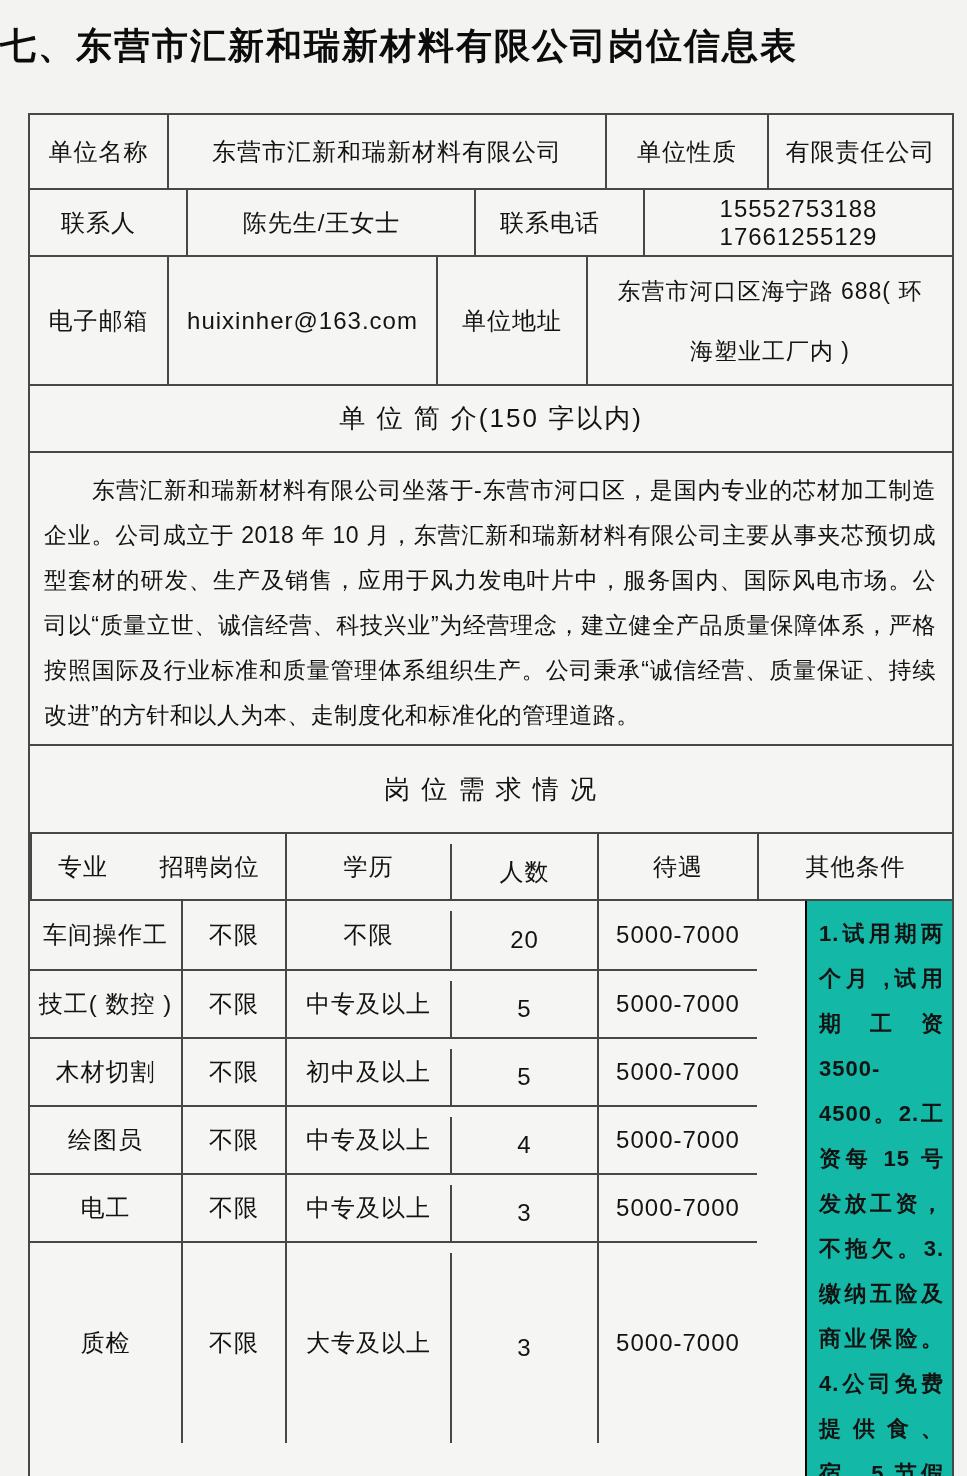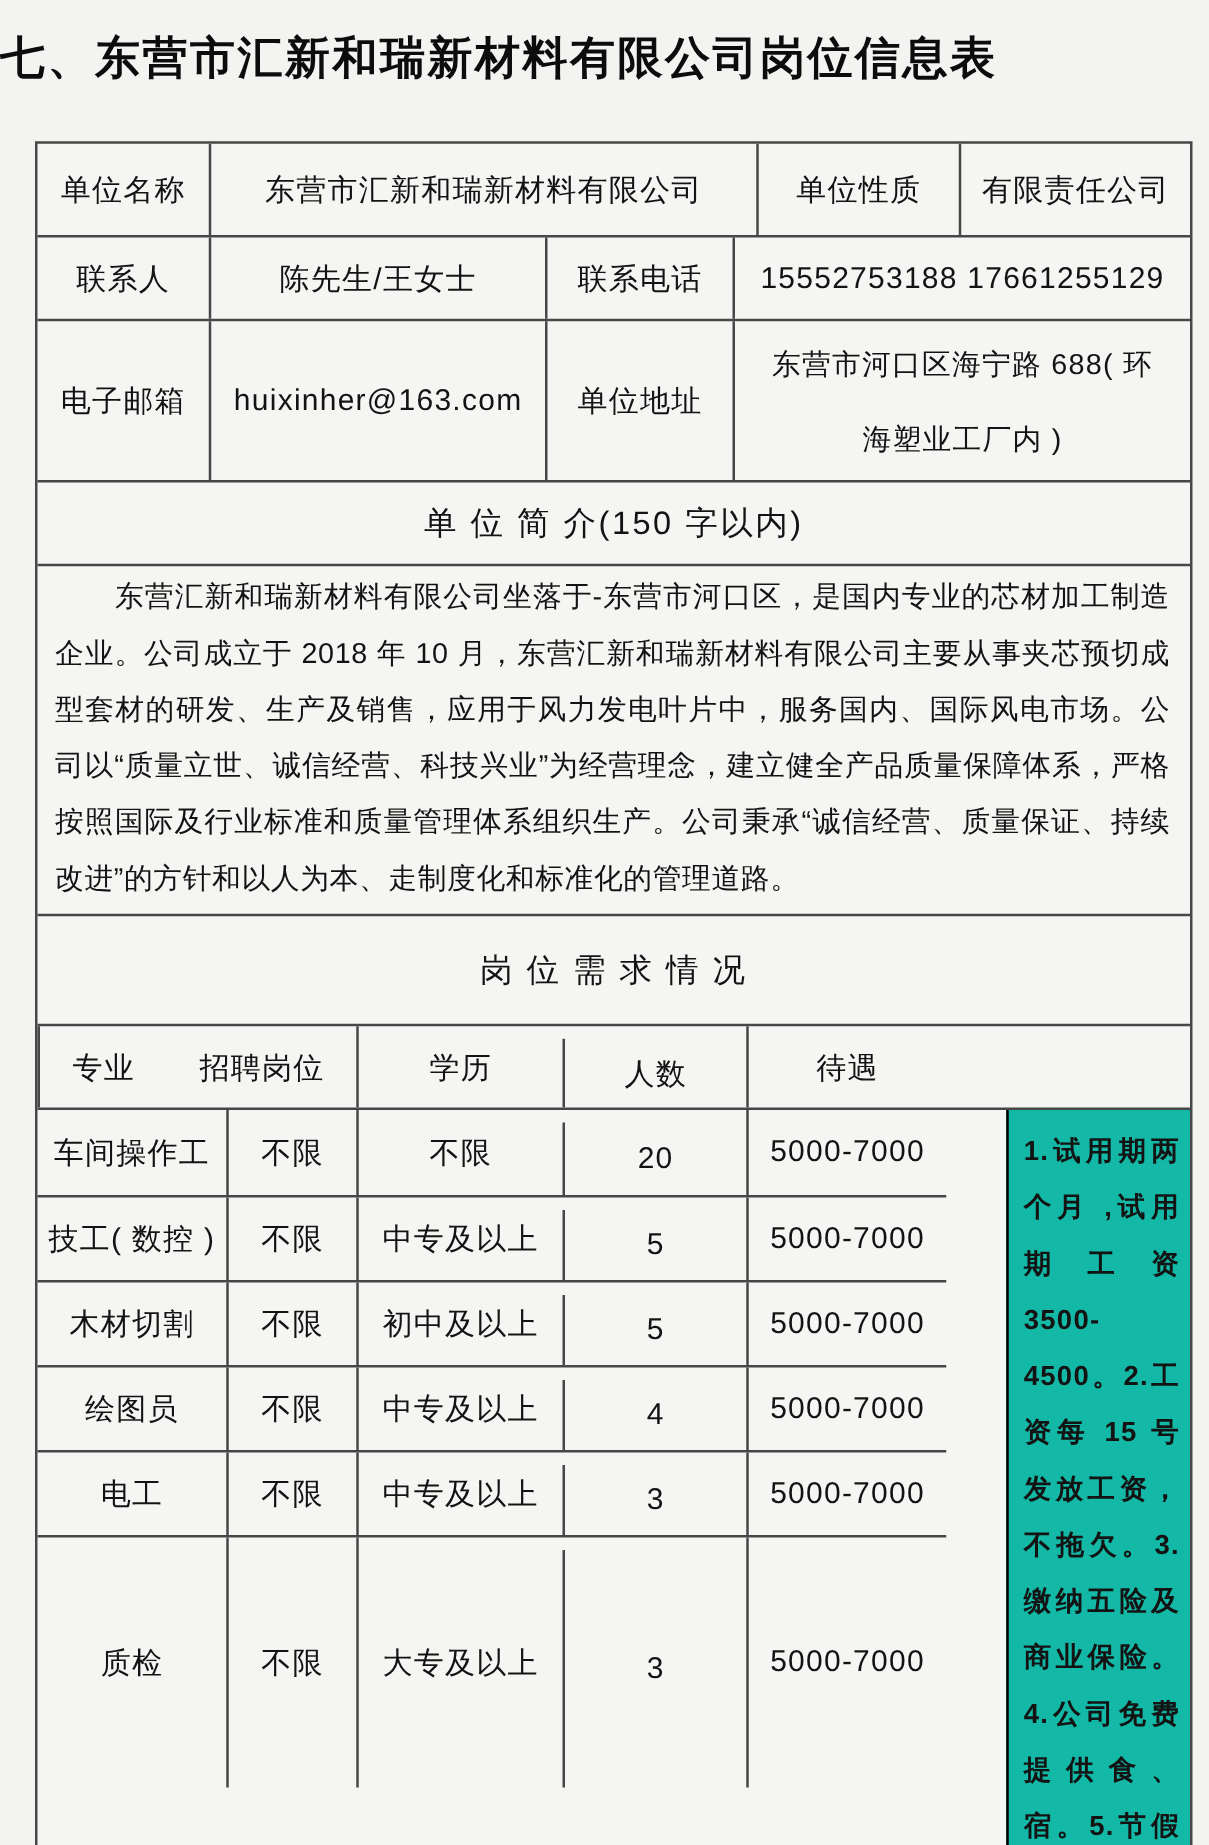--- a/index.html
+++ b/index.html
@@ -44,31 +44,31 @@
   .cell.nb { border-left: none; }
   .cell.grow { flex: 1; }
   
   .w151 { width: 137px; } .w419 { width: 438px; font-family: Liberation Serif, serif; } .w148 { width: 162px; text-align: right; }
   .w269 { width: 269px; } .w150 { width: 150px; }
   
   .jw1 { width: 151px; } .jw2 { width: 104px; } .jw3 { width: 165px; }
   .jw4 { width: 147px; margin-top: 10px; } .jw5 { width: 160px; }
   
   .h-a { height: 73px; }
-  .h-b { height: 67px; }
+  .h-b { height: 67px; gap: 19px; }
   .h-c { height: 129px; }
   .h-hd { height: 67px; }
   .h-sec { height: 88px; }
   .h-jh { height: 67px; }
   .addr { flex-direction: column; line-height: 60px; font-size: 23px; }
   .sec-title { font-size: 26px; letter-spacing: 2px; }
   .intro-cell { display: block; padding: 0; }
   .intro-text {
     margin: 0;
-    padding: 2px 16px 6px 14px;
+    padding: 15px 16px 6px 14px;
     font-size: 23px;
     line-height: 45px;
     text-align: justify;
     text-indent: 48px;
     letter-spacing: 0.5px;
   }
   .job-body { display: flex; align-items: stretch; gap: 48px; }
   .job-left { width: 727px; }
   .jrow { display: flex; border-top: 2px solid #474747; }
   .jrow.first { border-top: none; }
@@ -133,20 +133,21 @@
   <div class="row h-sec">
     <div class="cell nb grow sec-title">岗 位 需 求 情 况</div>
   </div>
 
   <div class="row h-jh">
     <div class="cell jw2">专业</div>
     <div class="cell nb jw1">招聘岗位</div>
     <div class="cell jw3">学历</div>
     <div class="cell jw4">人数</div>
     <div class="cell jw5">待遇</div>
+    <div class="cell grow">其他条件</div>
   </div>
 
   <div class="row job-body">
     <div class="job-left">
 
       <div class="jrow first">
         <div class="cell nb jw1">车间操作工</div>
         <div class="cell jw2">不限</div>
         <div class="cell jw3">不限</div>
         <div class="cell jw4">20</div>

